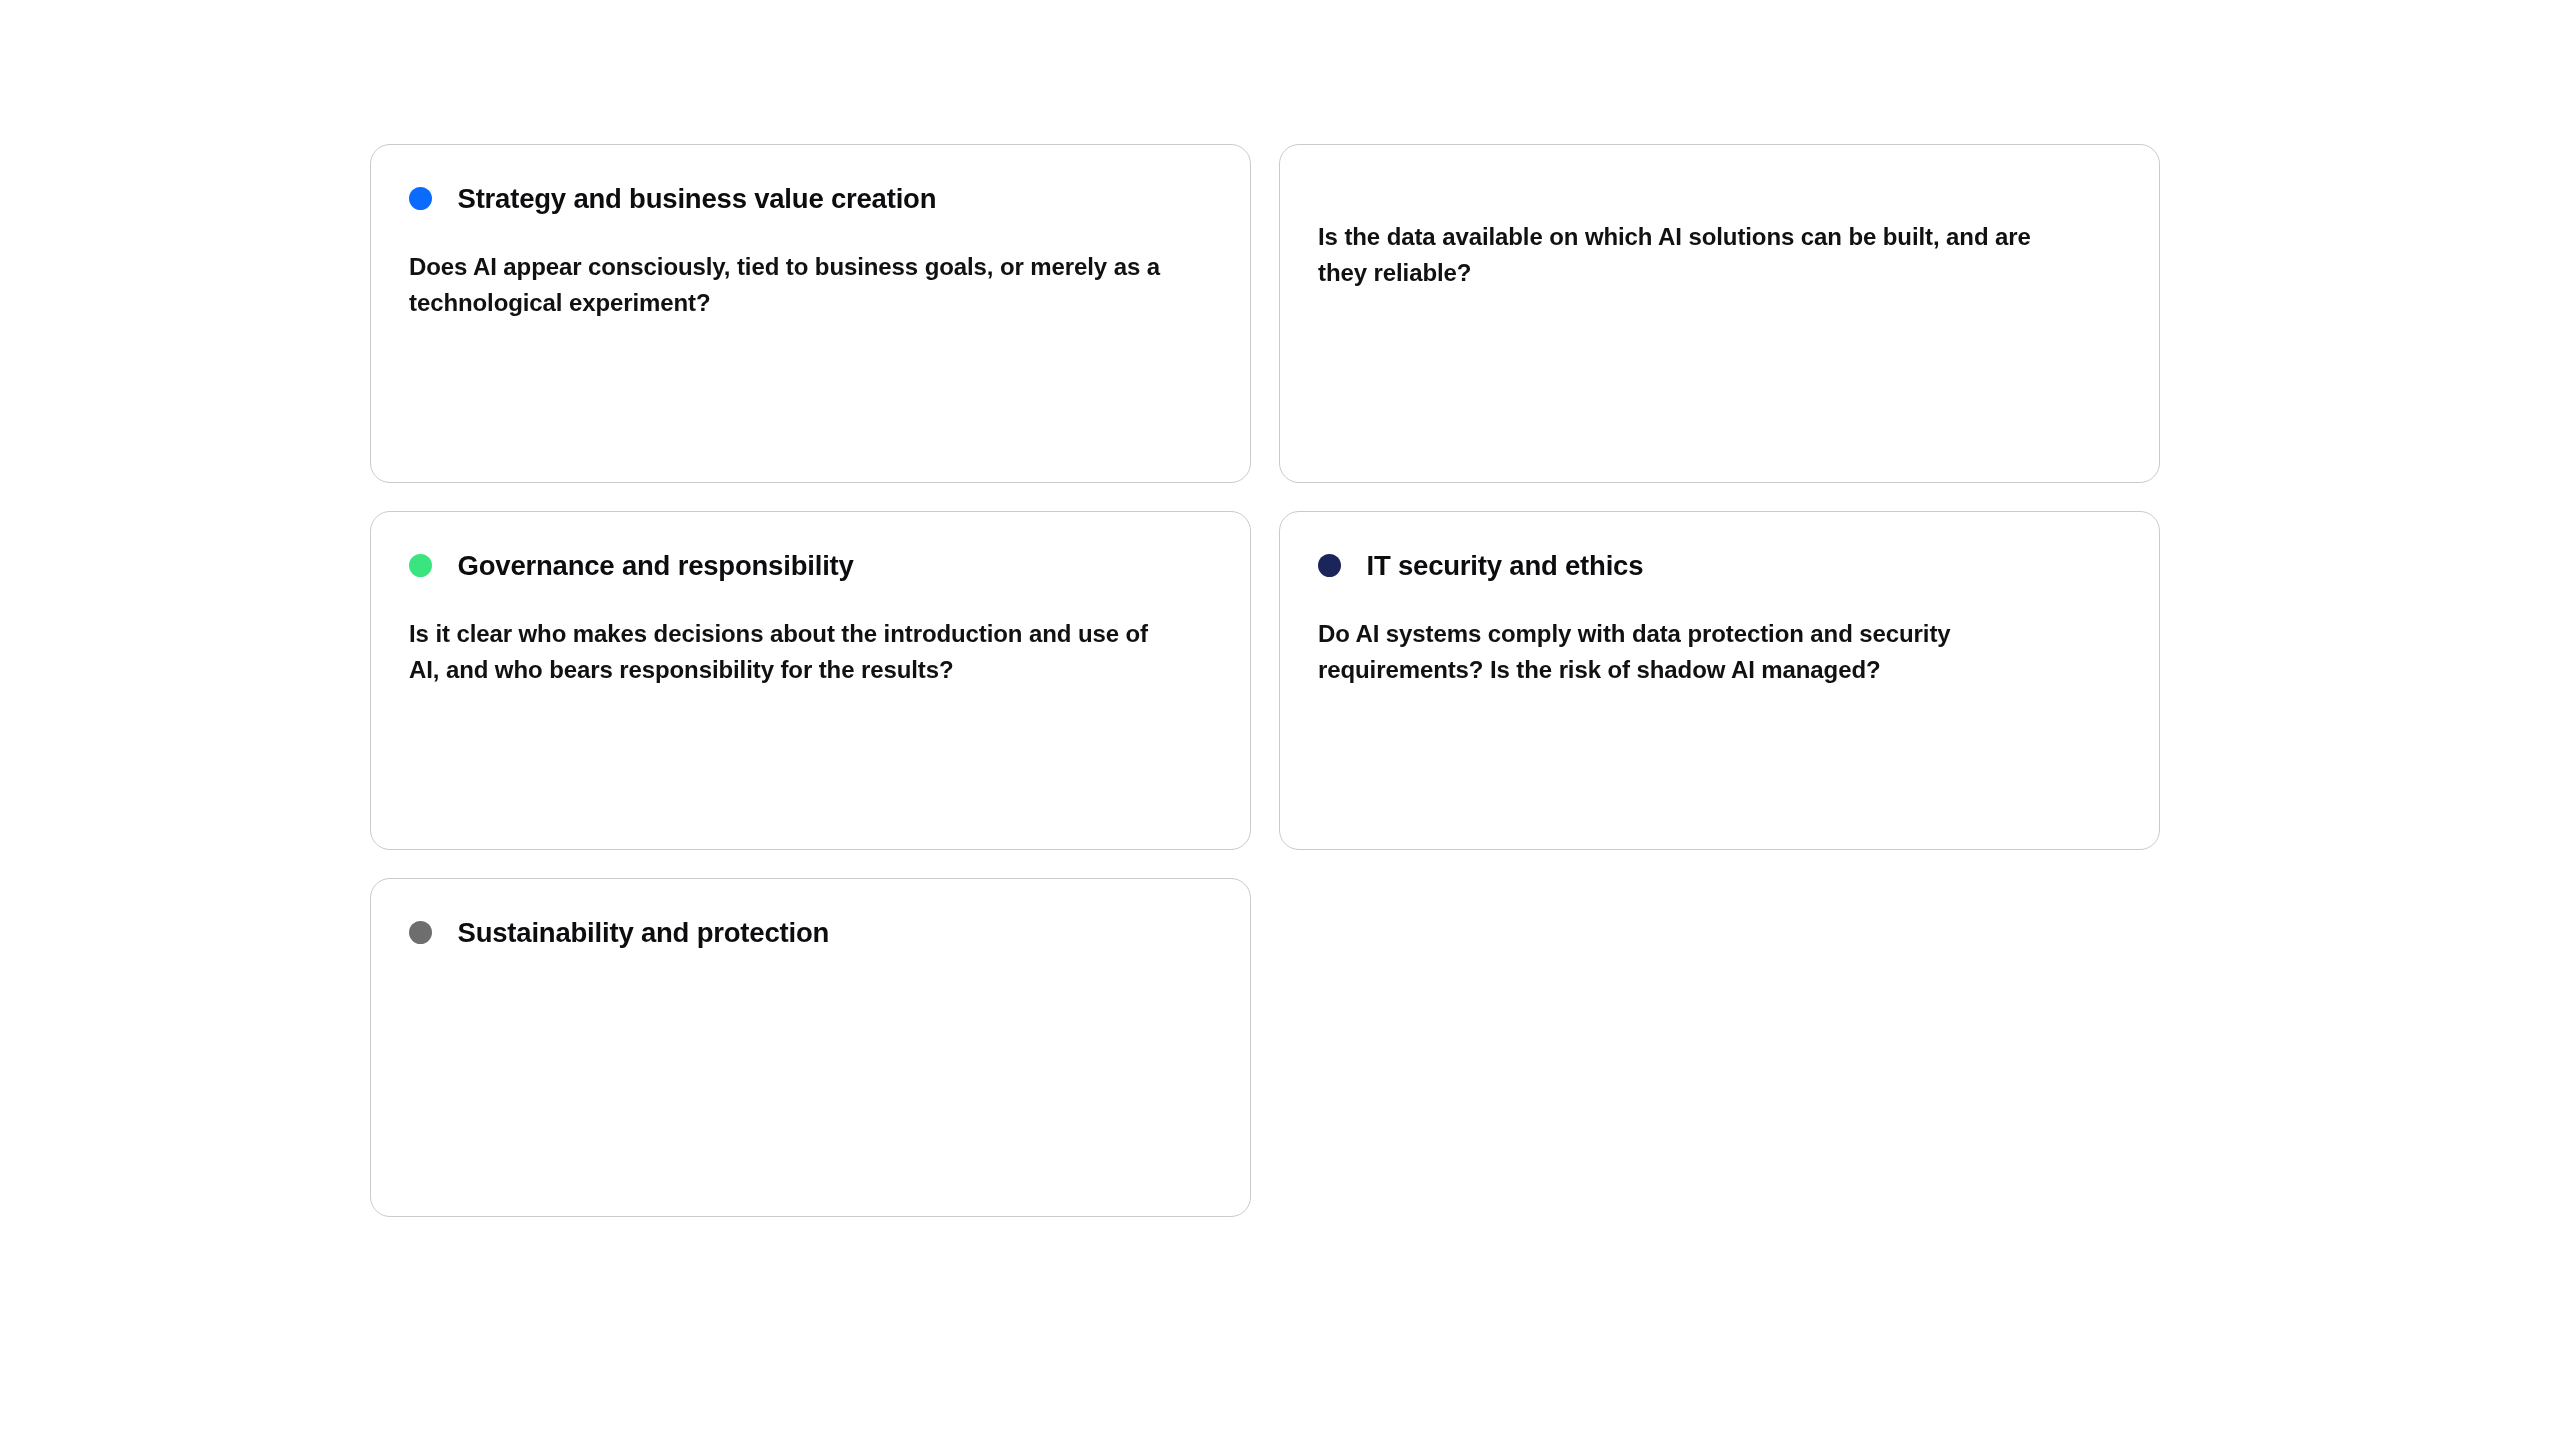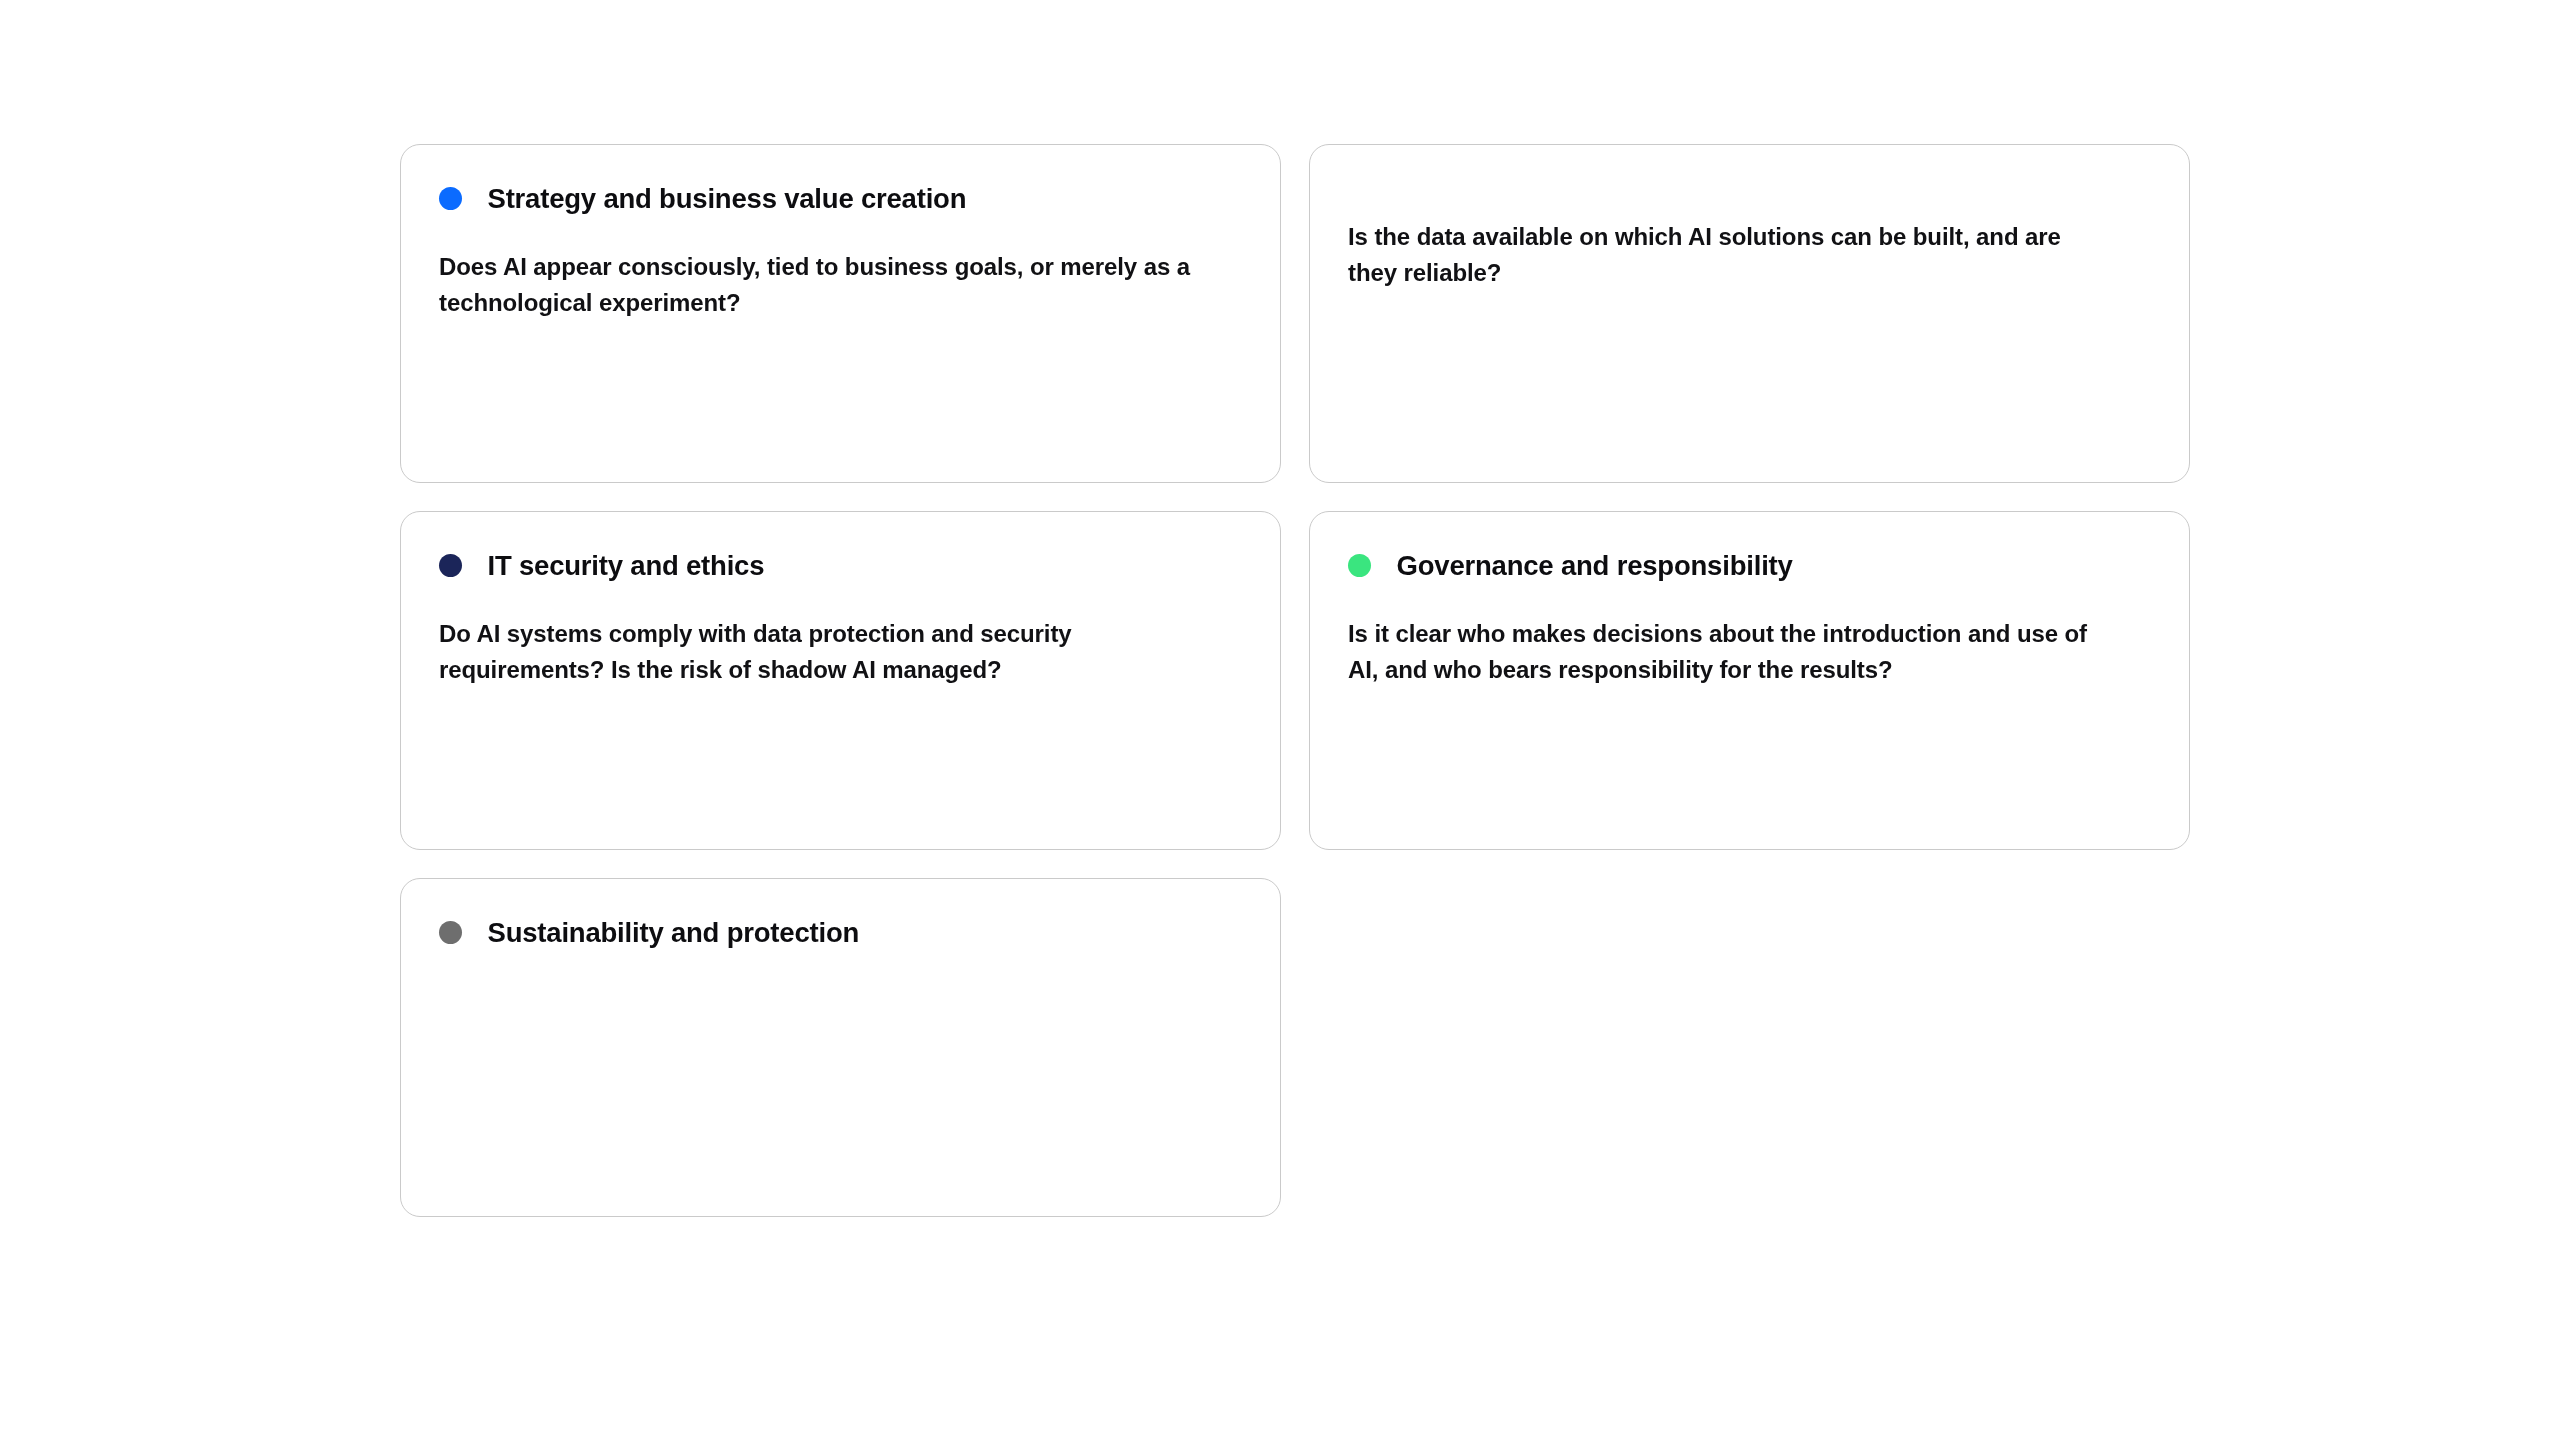--- a/index.html
+++ b/index.html
@@ -11,21 +11,21 @@
   body {
     width: 2576px;
     height: 1449px;
     overflow: hidden;
     font-family: "Liberation Sans", "DejaVu Sans", sans-serif;
     -webkit-font-smoothing: antialiased;
   }
 
   #card-grid {
     position: absolute;
-    left: 400px;
+    left: 370px;
     top: 144px;
     width: 1842px;
     display: grid;
     grid-template-columns: 881px 881px;
     grid-template-rows: 339px 339px 339px;
     column-gap: 81px;
     row-gap: 74px;
     gap: 28px;
   }
 
@@ -86,32 +86,32 @@
     <div class="card-body">Does AI appear consciously, tied to business goals, or merely as a technological experiment?</div>
   </div>
 
   <div class="card">
     <div class="card-body">Is the data available on which AI solutions can be built, and are they reliable?</div>
   </div>
 
 
   <div class="card">
     <div class="card-head">
+      <span class="dot" style="background: rgb(58, 229, 127);"></span>
+      <span class="card-title">Governance and responsibility</span>
+    </div>
+    <div class="card-body">Is it clear who makes decisions about the introduction and use of AI, and who bears responsibility for the results?</div>
+  </div>
+
+  <div class="card">
+    <div class="card-head">
       <span class="dot" style="background: rgb(27, 37, 89);"></span>
       <span class="card-title">IT security and ethics</span>
     </div>
     <div class="card-body">Do AI systems comply with data protection and security requirements? Is the risk of shadow AI managed?</div>
-  </div>
-
-  <div class="card">
-    <div class="card-head">
-      <span class="dot" style="background: rgb(58, 229, 127);"></span>
-      <span class="card-title">Governance and responsibility</span>
-    </div>
-    <div class="card-body">Is it clear who makes decisions about the introduction and use of AI, and who bears responsibility for the results?</div>
   </div>
 
   <div class="card">
     <div class="card-head">
       <span class="dot" style="background: rgb(110, 110, 110);"></span>
       <span class="card-title">Sustainability and protection</span>
     </div>
   </div>
 
 </div>

